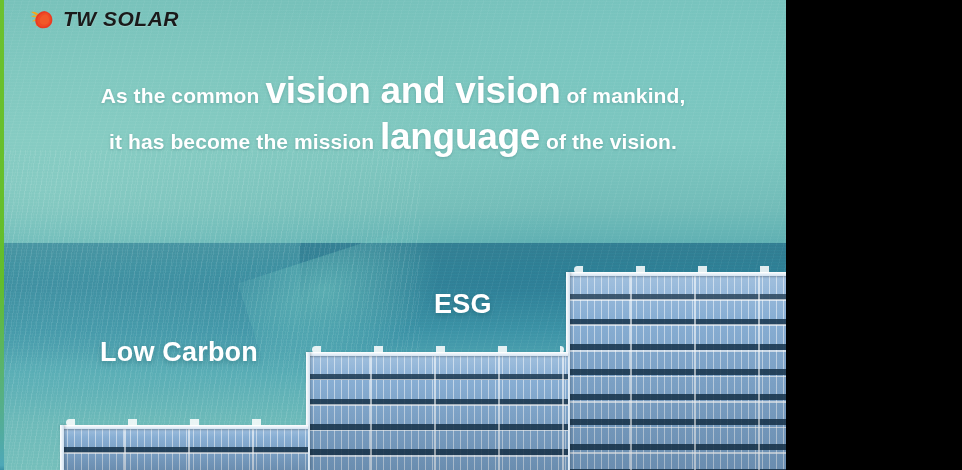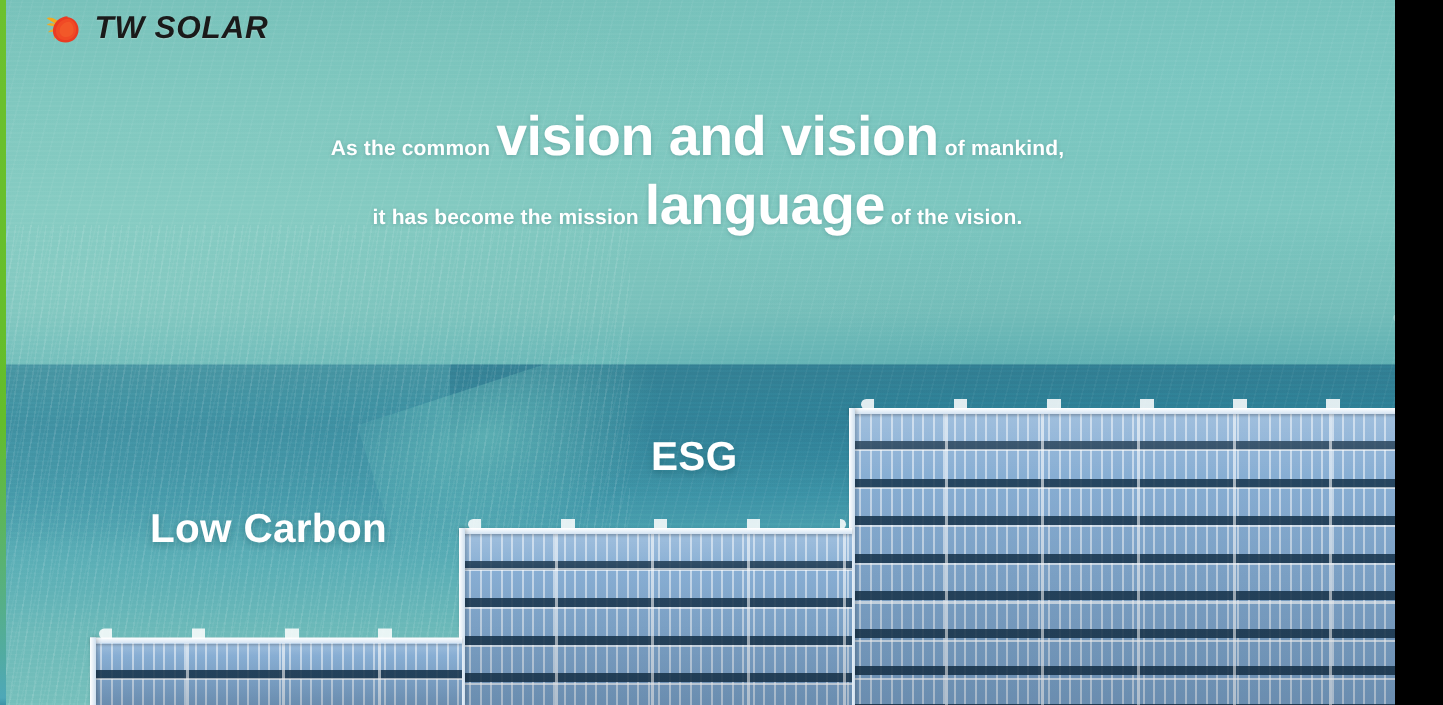--- a/index.html
+++ b/index.html
@@ -1,21 +1,21 @@
 <!DOCTYPE html>
 <html><head>
 <meta charset="utf-8">
 <title>TW Solar Sustainability Slide</title>
 <style>
   * { margin:0; padding:0; box-sizing:border-box; }
   html,body { width:962px; height:470px; overflow:hidden; background:#000; }
 
   .slide {
     position:relative;
-    width:930px; height:470px;
+    width:786px; height:470px;
     overflow:hidden;
     font-family:"Liberation Sans", sans-serif;
     background:#4d7c0f;
   }
 
   
   .water-base {
     position:absolute; inset:0;
     background:
       linear-gradient(180deg,
@@ -201,21 +201,21 @@
     white-space:nowrap;
   }
 
   .headline {
     position:absolute; left:0; right:0; top:72px;
     text-align:center; color:#ffffff;
     text-shadow:0 1px 3px rgba(0,60,70,0.22);
   }
   .hl-line { white-space:nowrap; line-height:1.05; }
   .hl-line + .hl-line { margin-top:7px; }
-  .hl-sm { font-size:14px; font-weight:700; letter-spacing:.1px; vertical-align:baseline; }
+  .hl-sm { font-size:21px; font-weight:700; letter-spacing:.1px; vertical-align:baseline; }
   .hl-lg { font-size:37px; font-weight:700; letter-spacing:-.3px; vertical-align:baseline; }
 
   .step-label {
     position:absolute;
     color:#ffffff; font-weight:700; font-size:27px;
     letter-spacing:.2px; white-space:nowrap;
     text-shadow:0 2px 5px rgba(0,60,70,0.30);
   }
   .lbl-low  { left:100px; top:337px; }
   .lbl-esg  { left:434px; top:274px;margin-top:15px; }

